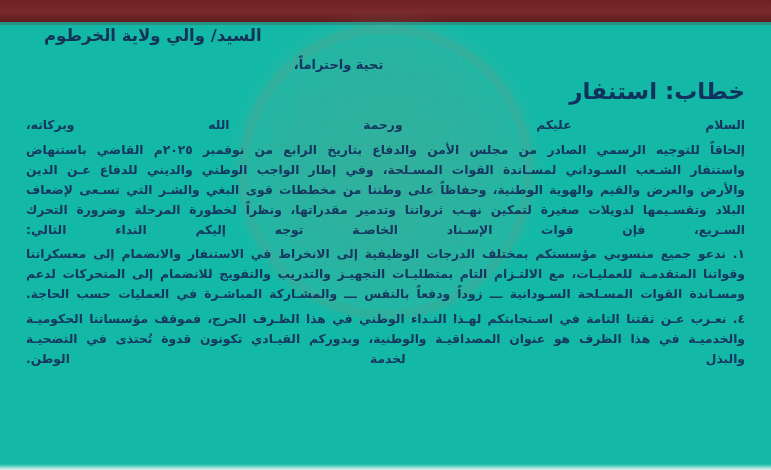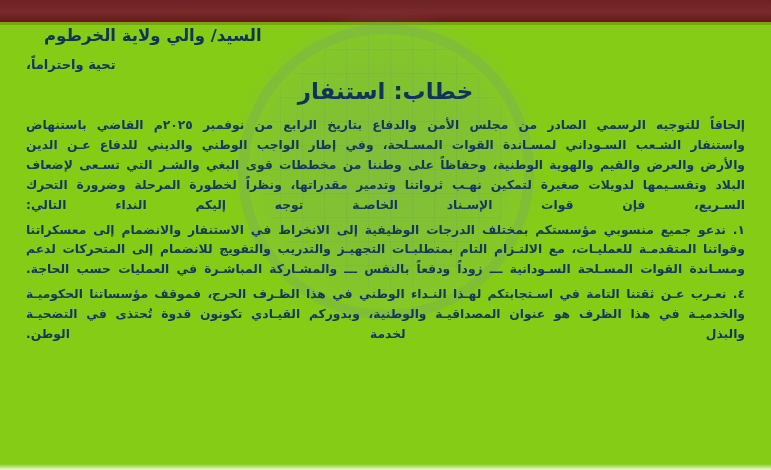--- a/index.html
+++ b/index.html
@@ -10,21 +10,21 @@
     width: 771px;
     height: 470px;
     overflow: hidden;
     background: #ffffff;
     font-family: "DejaVu Sans", sans-serif;
   }
   #page {
     position: relative;
     width: 771px;
     height: 470px;
-    background: #84cc16;
+    background: #14b8a6;
     overflow: hidden;
   }
   
   .top-band {
     position: absolute;
     top: 0; left: 0;
     width: 771px;
     height: 22px;
     background: linear-gradient(180deg, #6e2226 0%, #7a2a2a 55%, #5e1d20 100%);
   }
@@ -83,32 +83,31 @@
     direction: rtl;
     font-family: "DejaVu Sans", sans-serif;
     font-weight: bold;
     font-size: 16.5px;
     color: #123257;
     margin: 0 0 12px 0;
     padding-left: 18px;
   }
   .salutation-row {
     display: flex;
-    justify-content: flex-end;
+    justify-content: center;
     direction: rtl;
     margin: 0 0 6px 0;
   }
   .salutation {
     font-size: 13px;
     font-weight: bold;
     color: #143461;
     margin-right: 94px;
   }
   .title-row {
-    text-align: center;
     margin: 2px 0 12px 0;
   }
   .title {
     display: inline-block;
     font-size: 23px;
     font-weight: bold;
     color: #10335e;
     letter-spacing: 0px;
   }
   .para {
@@ -155,20 +154,21 @@
     <div class="addressee">السيد/ والي ولاية الخرطوم</div>
 
     <div class="salutation-row">
       <div class="salutation">تحية واحتراماً،</div>
     </div>
 
     <div class="title-row">
       <span class="title">خطاب: استنفار</span>
     </div>
 
+    <p class="para p-intro">السلام عليكم ورحمة الله وبركاته،</p>
     <p class="para">إلحاقاً للتوجيه الرسمي الصادر من مجلس الأمن والدفاع بتاريخ الرابع من نوفمبر ٢٠٢٥م القاضي باستنهاض واستنفار الشـعب السـوداني لمسـاندة القوات المسـلحة، وفي إطار الواجب الوطني والديني للدفاع عـن الدين والأرض والعرض والقيم والهوية الوطنية، وحفاظاً على وطننا من مخططات قوى البغي والشـر التي تسـعى لإضعاف البلاد وتقسـيمها لدويلات صغيرة لتمكين نهـب ثرواتنا وتدمير مقدراتها، ونظراً لخطورة المرحلة وضرورة التحرك السـريع، فإن قوات الإسـناد الخاصـة توجه إليكم النداء التالي:</p>
 
     <p class="para numbered">١. ندعو جميع منسوبي مؤسستكم بمختلف الدرجات الوظيفية إلى الانخراط في الاستنفار والانضمام إلى معسكراتنا وقواتنا المتقدمـة للعمليـات، مع الالتـزام التام بمتطلبـات التجهيـز والتدريب والتفويج للانضمام إلى المتحركات لدعم ومسـاندة القوات المسـلحة السـودانية ـــ زوداً ودفعاً بالنفس ـــ والمشـاركة المباشـرة في العمليات حسب الحاجة.</p>
     <p class="para numbered">٤. نعـرب عـن ثقتنا التامة في اسـتجابتكم لهـذا النـداء الوطني في هذا الظـرف الحرج، فموقف مؤسساتنا الحكوميـة والخدميـة في هذا الظرف هو عنوان المصداقيـة والوطنية، وبدوركم القيـادي تكونون قدوة تُحتذى في التضحيـة والبذل لخدمة الوطن.</p>
 
   </div>
 
   <div class="clip-bottom"></div>
 </div>
 

